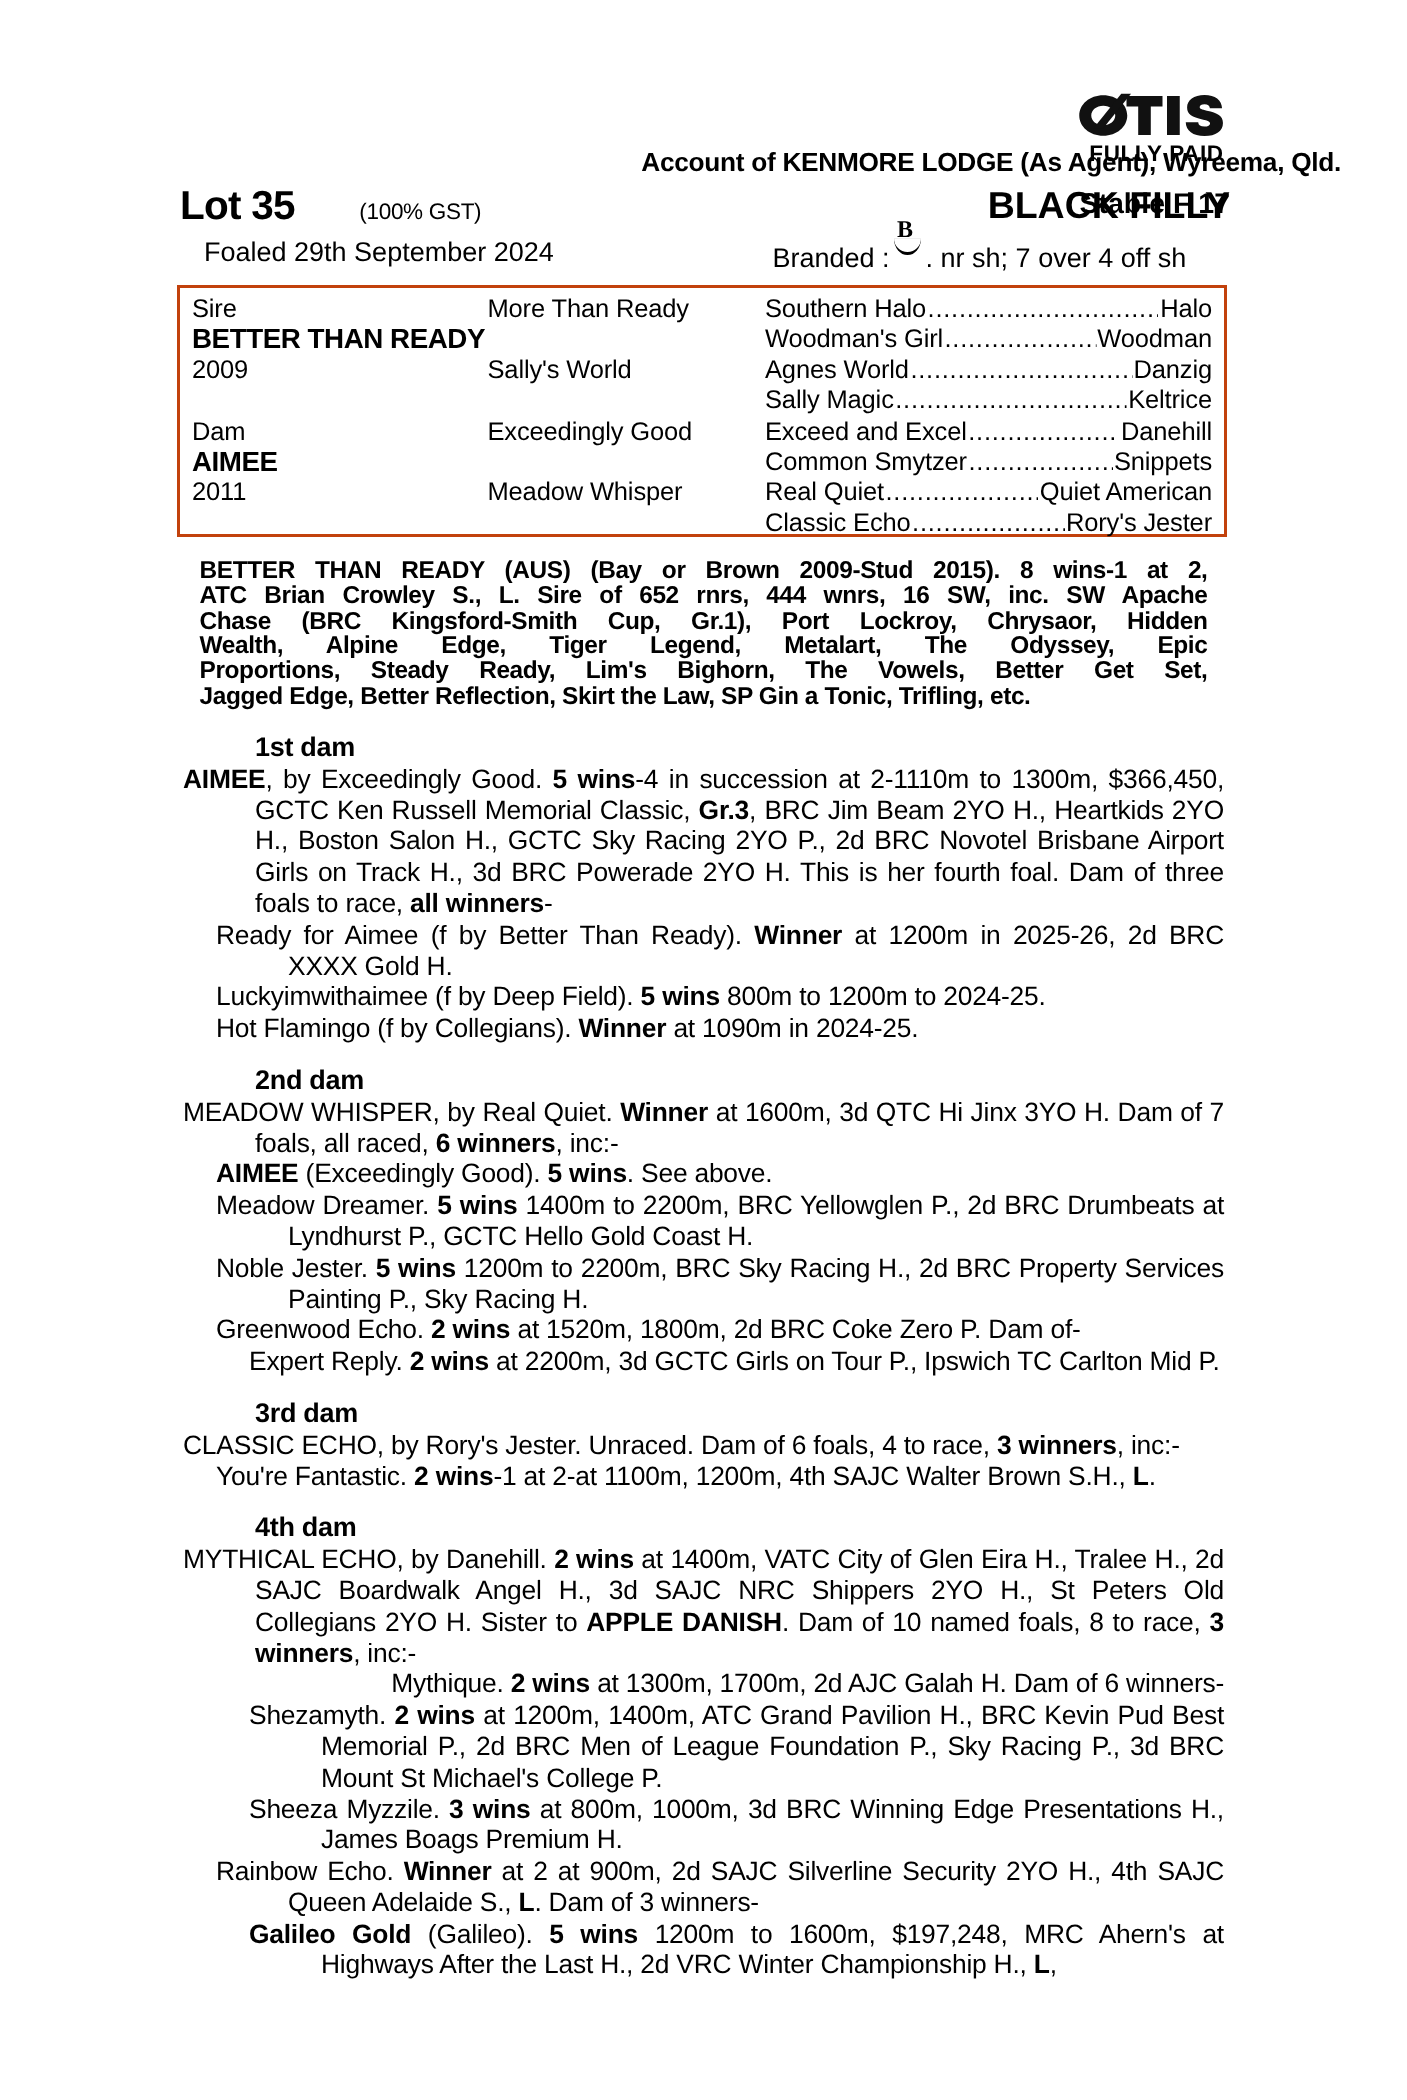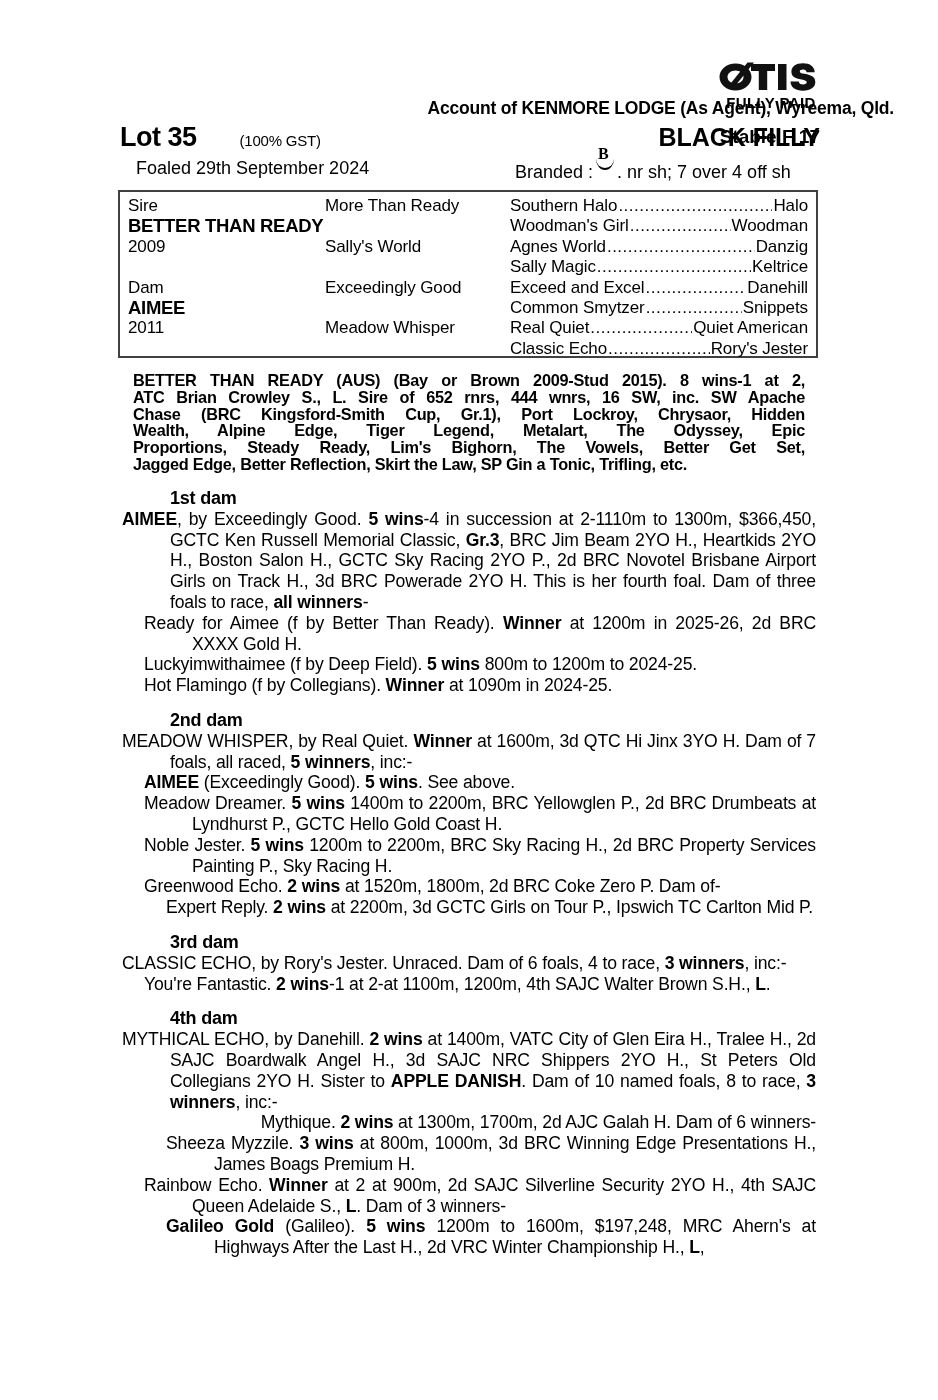--- a/index.html
+++ b/index.html
@@ -146,21 +146,21 @@
     border-radius: 0 0 50% 50% / 0 0 100% 100%;
   }
 
   
   .ped-table {
     position: absolute;
     left: 118px;
     top: 190px;
     width: 700px;
     height: 168px;
-    border: 2px solid #404040;
+    border: 2px solid #c2410c;
     box-sizing: border-box;
   }
   .ped-inner {
     position: relative;
     width: 100%;
     height: 100%;
     padding: 4px 0 0 0;
     box-sizing: border-box;
   }
   .ped-row {
@@ -381,30 +381,31 @@
       <span>Jagged Edge, Better Reflection, Skirt the Law, SP Gin a Tonic, Trifling, etc.</span>
     </div>
 
   <div class="body-blk" id="body-blk" style="top:488px;">
       <div class="section-head">1st dam</div>
       <div class="para hang1"><b>AIMEE</b><span>, by Exceedingly Good. </span><b>5 wins</b><span>-4 in succession at 2-1110m to 1300m, $366,450, GCTC Ken Russell Memorial Classic, </span><b>Gr.3</b><span>, BRC Jim Beam 2YO H., Heartkids 2YO H., Boston Salon H., GCTC Sky Racing 2YO P., 2d BRC Novotel Brisbane Airport Girls on Track H., 3d BRC Powerade 2YO H. This is her fourth foal. Dam of three foals to race, </span><b>all winners</b><span>-</span></div>
       <div class="para hang2"><span>Ready for Aimee (f by Better Than Ready). </span><b>Winner</b><span> at 1200m in 2025-26, 2d BRC XXXX Gold H.</span></div>
       <div class="para hang2"><span>Luckyimwithaimee (f by Deep Field). </span><b>5 wins</b><span> 800m to 1200m to 2024-25.</span></div>
       <div class="para hang2"><span>Hot Flamingo (f by Collegians). </span><b>Winner</b><span> at 1090m in 2024-25.</span></div>
       <div class="section-head sp-before">2nd dam</div>
-      <div class="para hang1"><span>MEADOW WHISPER, by Real Quiet. </span><b>Winner</b><span> at 1600m, 3d QTC Hi Jinx 3YO H. Dam of 7 foals, all raced, </span><b>5 winners</b><span>, inc:-</span></div>
+      <div class="para hang1"><span>MEADOW WHISPER, by Real Quiet. </span><b>Winner</b><span> at 1600m, 3d QTC Hi Jinx 3YO H. Dam of 7 foals, all raced, </span><b>6 winners</b><span>, inc:-</span></div>
       <div class="para hang2"><b>AIMEE</b><span> (Exceedingly Good). </span><b>5 wins</b><span>. See above.</span></div>
       <div class="para hang2"><span>Meadow Dreamer. </span><b>5 wins</b><span> 1400m to 2200m, BRC Yellowglen P., 2d BRC Drumbeats at Lyndhurst P., GCTC Hello Gold Coast H.</span></div>
       <div class="para hang2"><span>Noble Jester. </span><b>5 wins</b><span> 1200m to 2200m, BRC Sky Racing H., 2d BRC Property Services Painting P., Sky Racing H.</span></div>
       <div class="para hang2"><span>Greenwood Echo. </span><b>2 wins</b><span> at 1520m, 1800m, 2d BRC Coke Zero P. Dam of-</span></div>
       <div class="para hang3"><span>Expert Reply. </span><b>2 wins</b><span> at 2200m, 3d GCTC Girls on Tour P., Ipswich TC Carlton Mid P.</span></div>
       <div class="section-head sp-before">3rd dam</div>
       <div class="para hang1"><span>CLASSIC ECHO, by Rory's Jester. Unraced. Dam of 6 foals, 4 to race, </span><b>3 winners</b><span>, inc:-</span></div>
       <div class="para hang2"><span>You're Fantastic. </span><b>2 wins</b><span>-1 at 2-at 1100m, 1200m, 4th SAJC Walter Brown S.H., </span><b>L</b><span>.</span></div>
       <div class="section-head sp-before">4th dam</div>
       <div class="para hang1"><span>MYTHICAL ECHO, by Danehill. </span><b>2 wins</b><span> at 1400m, VATC City of Glen Eira H., Tralee H., 2d SAJC Boardwalk Angel H., 3d SAJC NRC Shippers 2YO H., St Peters Old Collegians 2YO H. Sister to </span><b>APPLE DANISH</b><span>. Dam of 10 named foals, 8 to race, </span><b>3 winners</b><span>, inc:-</span></div>
       <div class="para hang2 nojust"><span>Mythique. </span><b>2 wins</b><span> at 1300m, 1700m, 2d AJC Galah H. Dam of 6 winners-</span></div>
+      <div class="para hang3"><span>Shezamyth. </span><b>2 wins</b><span> at 1200m, 1400m, ATC Grand Pavilion H., BRC Kevin Pud Best Memorial P., 2d BRC Men of League Foundation P., Sky Racing P., 3d BRC Mount St Michael's College P.</span></div>
       <div class="para hang3"><span>Sheeza Myzzile. </span><b>3 wins</b><span> at 800m, 1000m, 3d BRC Winning Edge Presentations H., James Boags Premium H.</span></div>
       <div class="para hang2"><span>Rainbow Echo. </span><b>Winner</b><span> at 2 at 900m, 2d SAJC Silverline Security 2YO H., 4th SAJC Queen Adelaide S., </span><b>L</b><span>. Dam of 3 winners-</span></div>
       <div class="para hang3"><b>Galileo Gold</b><span> (Galileo). </span><b>5 wins</b><span> 1200m to 1600m, $197,248, MRC Ahern's at Highways After the Last H., 2d VRC Winter Championship H., </span><b>L</b><span>,</span></div>
     </div>
 
 </div>
 
 </body></html>

